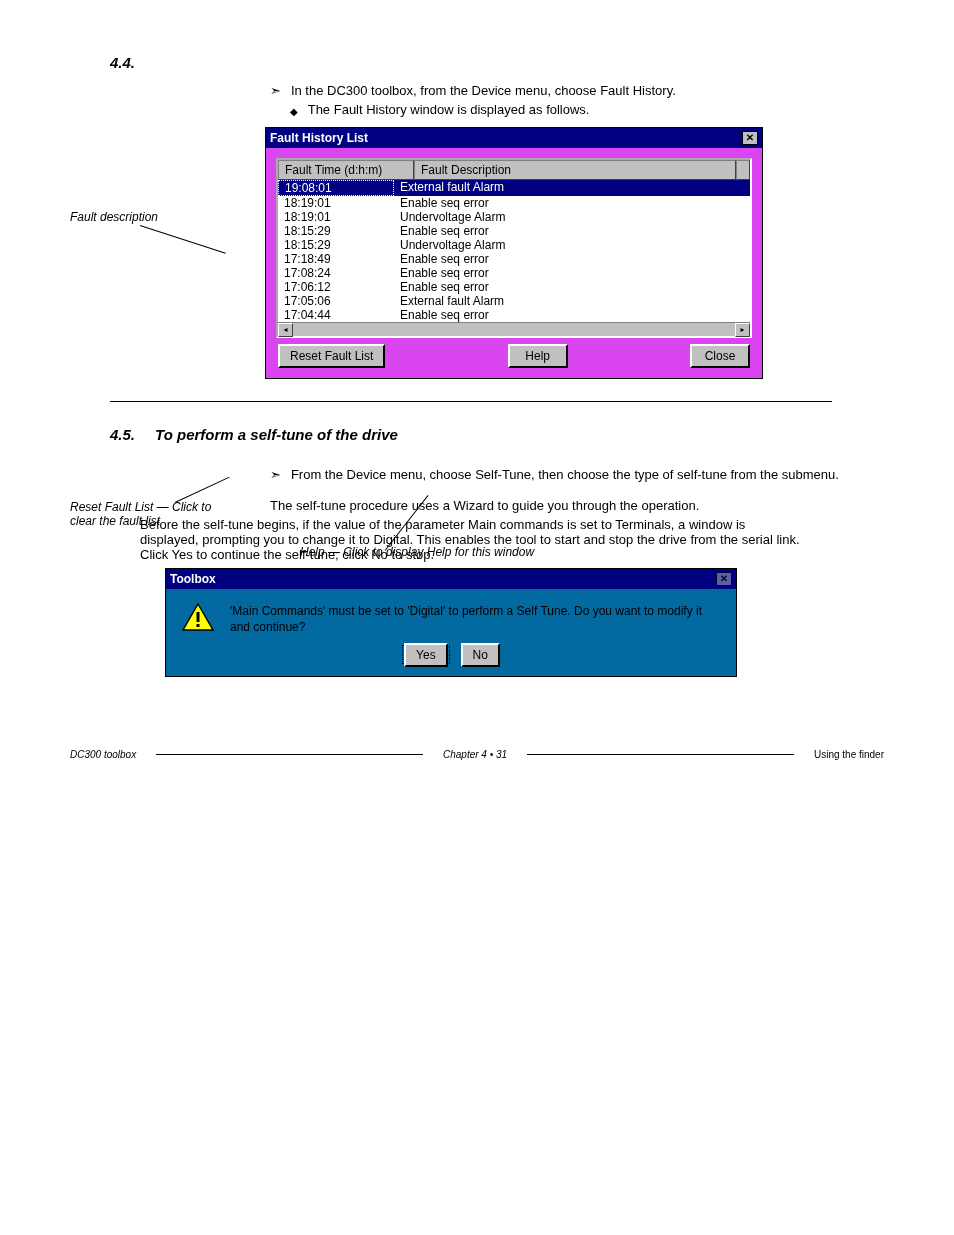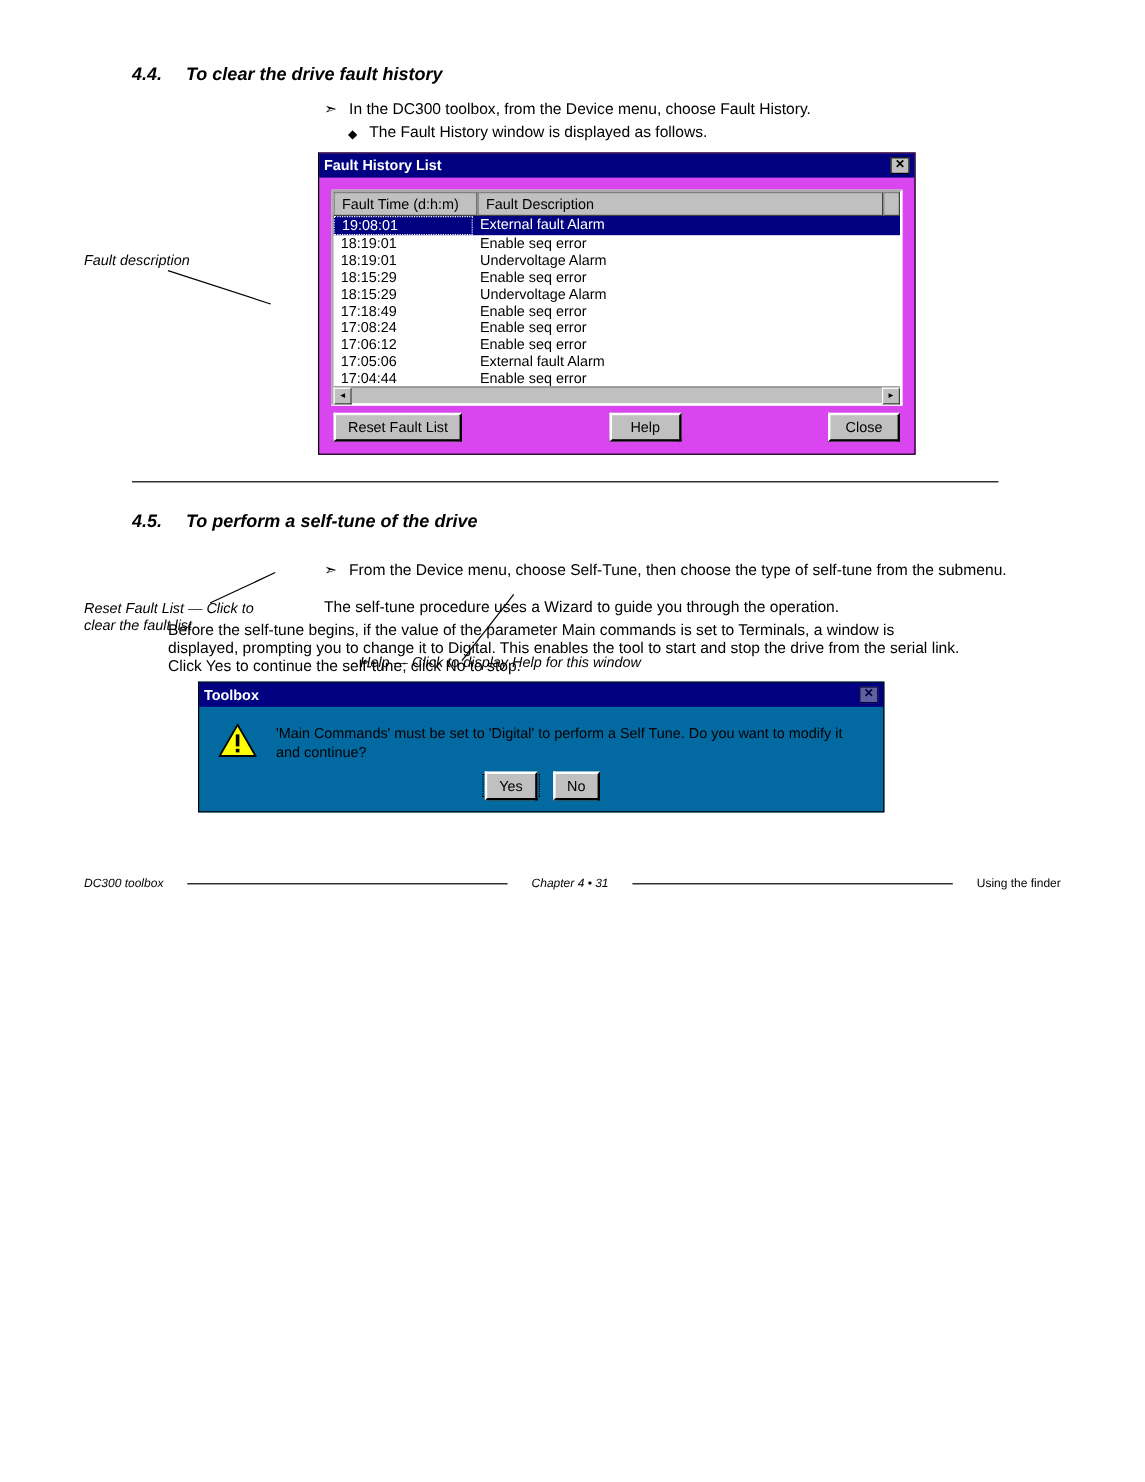--- a/index.html
+++ b/index.html
@@ -57,21 +57,21 @@
   }
   .lv-header { display:flex; }
   .lv-hcell {
     border:1px solid #808080;
     border-right-color:#404040;
     border-bottom-color:#404040;
     background:#c0c0c0;
     padding:2px 6px;
     font-size:12px;
   }
-  .lv-hcell.time { width:120px; }
+  .lv-hcell.time { width:136px; }
   .lv-hcell.desc { flex:1; }
   .lv-hcell.end { width:8px; }
   .lv-row { display:flex; padding:0 0; }
   .lv-cell { padding:0 6px; font-size:12px; }
   .lv-cell.time { width:116px; }
   .lv-cell.desc { flex:1; }
   .lv-row.sel .lv-cell { background:#000080; color:#fff; }
   .lv-row.sel .lv-cell.time { border:1px dotted #fff; }
   .lv-scroll {
     height:14px; background:#c0c0c0;
@@ -134,42 +134,41 @@
   .warn-icon svg { width:32px; height:28px; }
   .tb-msg { font-size:12px; font-family:"MS Sans Serif", Arial, sans-serif; line-height:1.35; }
   .tb-buttons { text-align:center; padding:6px 0 12px 0; }
   .yesbtn-wrap {
     display:inline-block; border:1px dotted #000; padding:1px;
   }
   .tb-dialog .winbtn { min-width:52px; }
   .underline-first::first-letter { text-decoration: underline; }
 
   .footer {
-    margin-top: 54px;
+    margin-top: 72px;
     display:flex;
     align-items:center;
     font-size:10px;
     font-style:italic;
     color:#000;
     padding: 0 70px 30px 70px;
     gap:20px;
   }
   .footer .line { flex:1; border-top:1px solid #000; height:0; }
   .footer .left { white-space:nowrap; }
   .footer .mid { white-space:nowrap; }
   .footer .right { white-space:nowrap; font-style:normal; }
 </style>
 </head>
 <body>
 
 <div class="page">
 
   <div style="display:flex; gap:20px; align-items:baseline;">
     <div class="section-num" style="margin-left:40px"><span>4.4.</span></div>
-    <div class="section-num" style="margin-left:0; flex:1"><span>To clear the drive fault history</span></div>
   </div>
 
   <div class="bullet-line">
     <span class="arrow-glyph">➣</span>
     <span>In the DC300 toolbox, from the Device menu, choose Fault History.</span>
   </div>
   <div class="sub-bullet-line">
     <span class="diamond-glyph"></span>
     <span>The Fault History window is displayed as follows.</span>
   </div>

